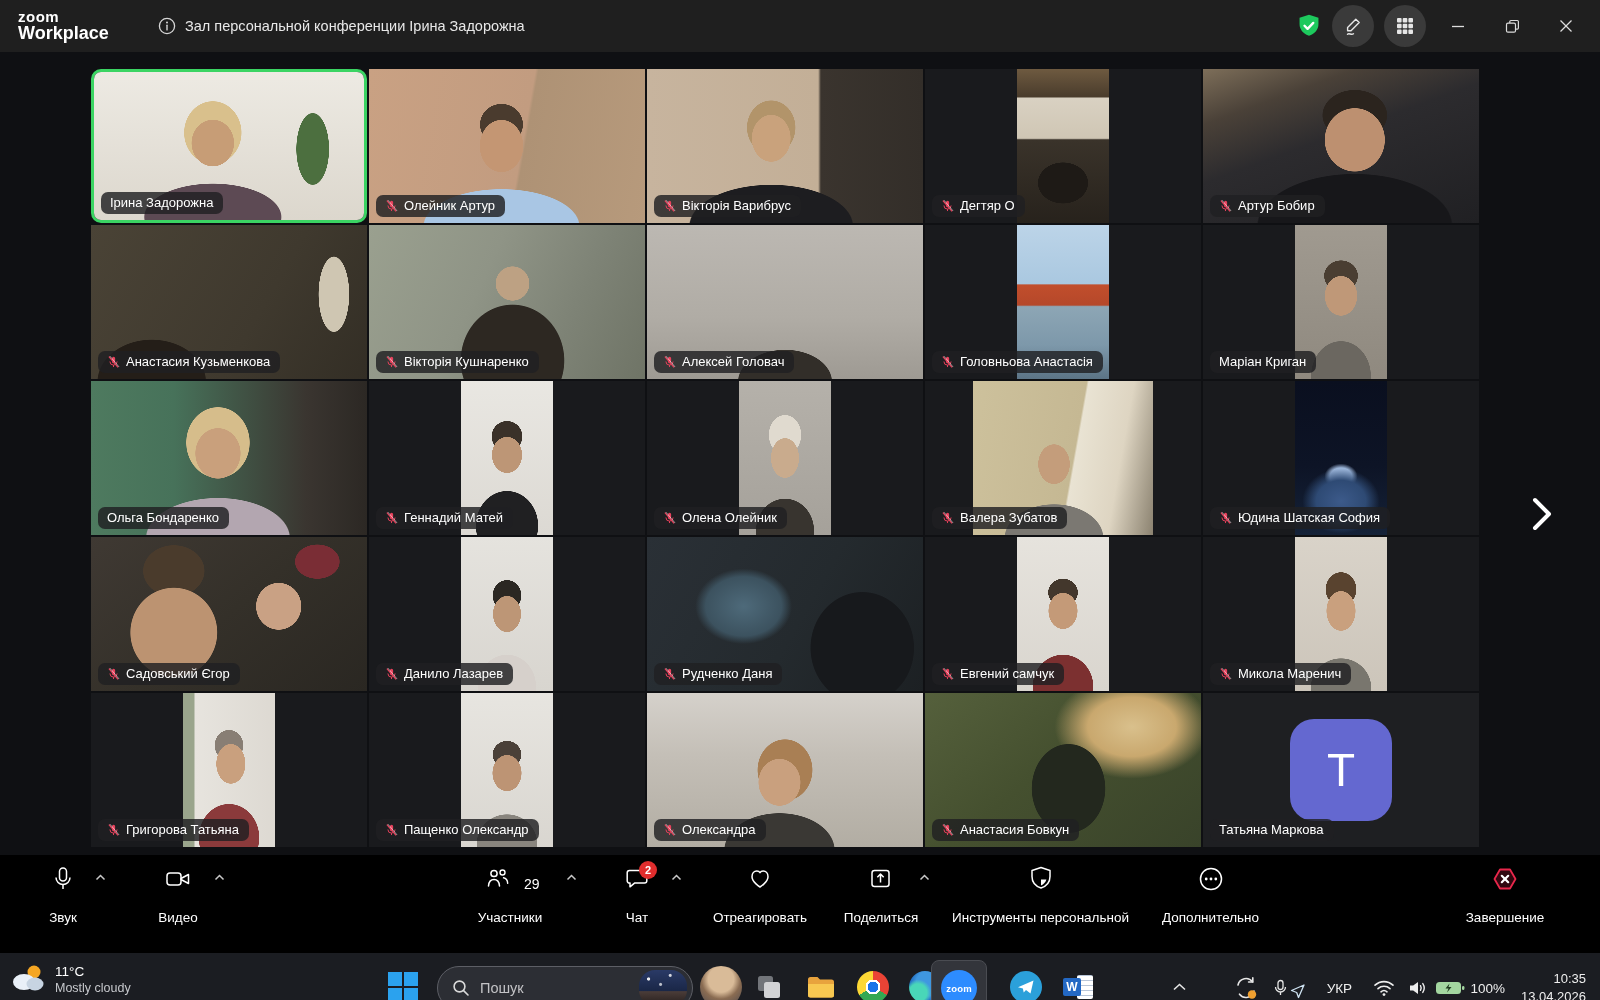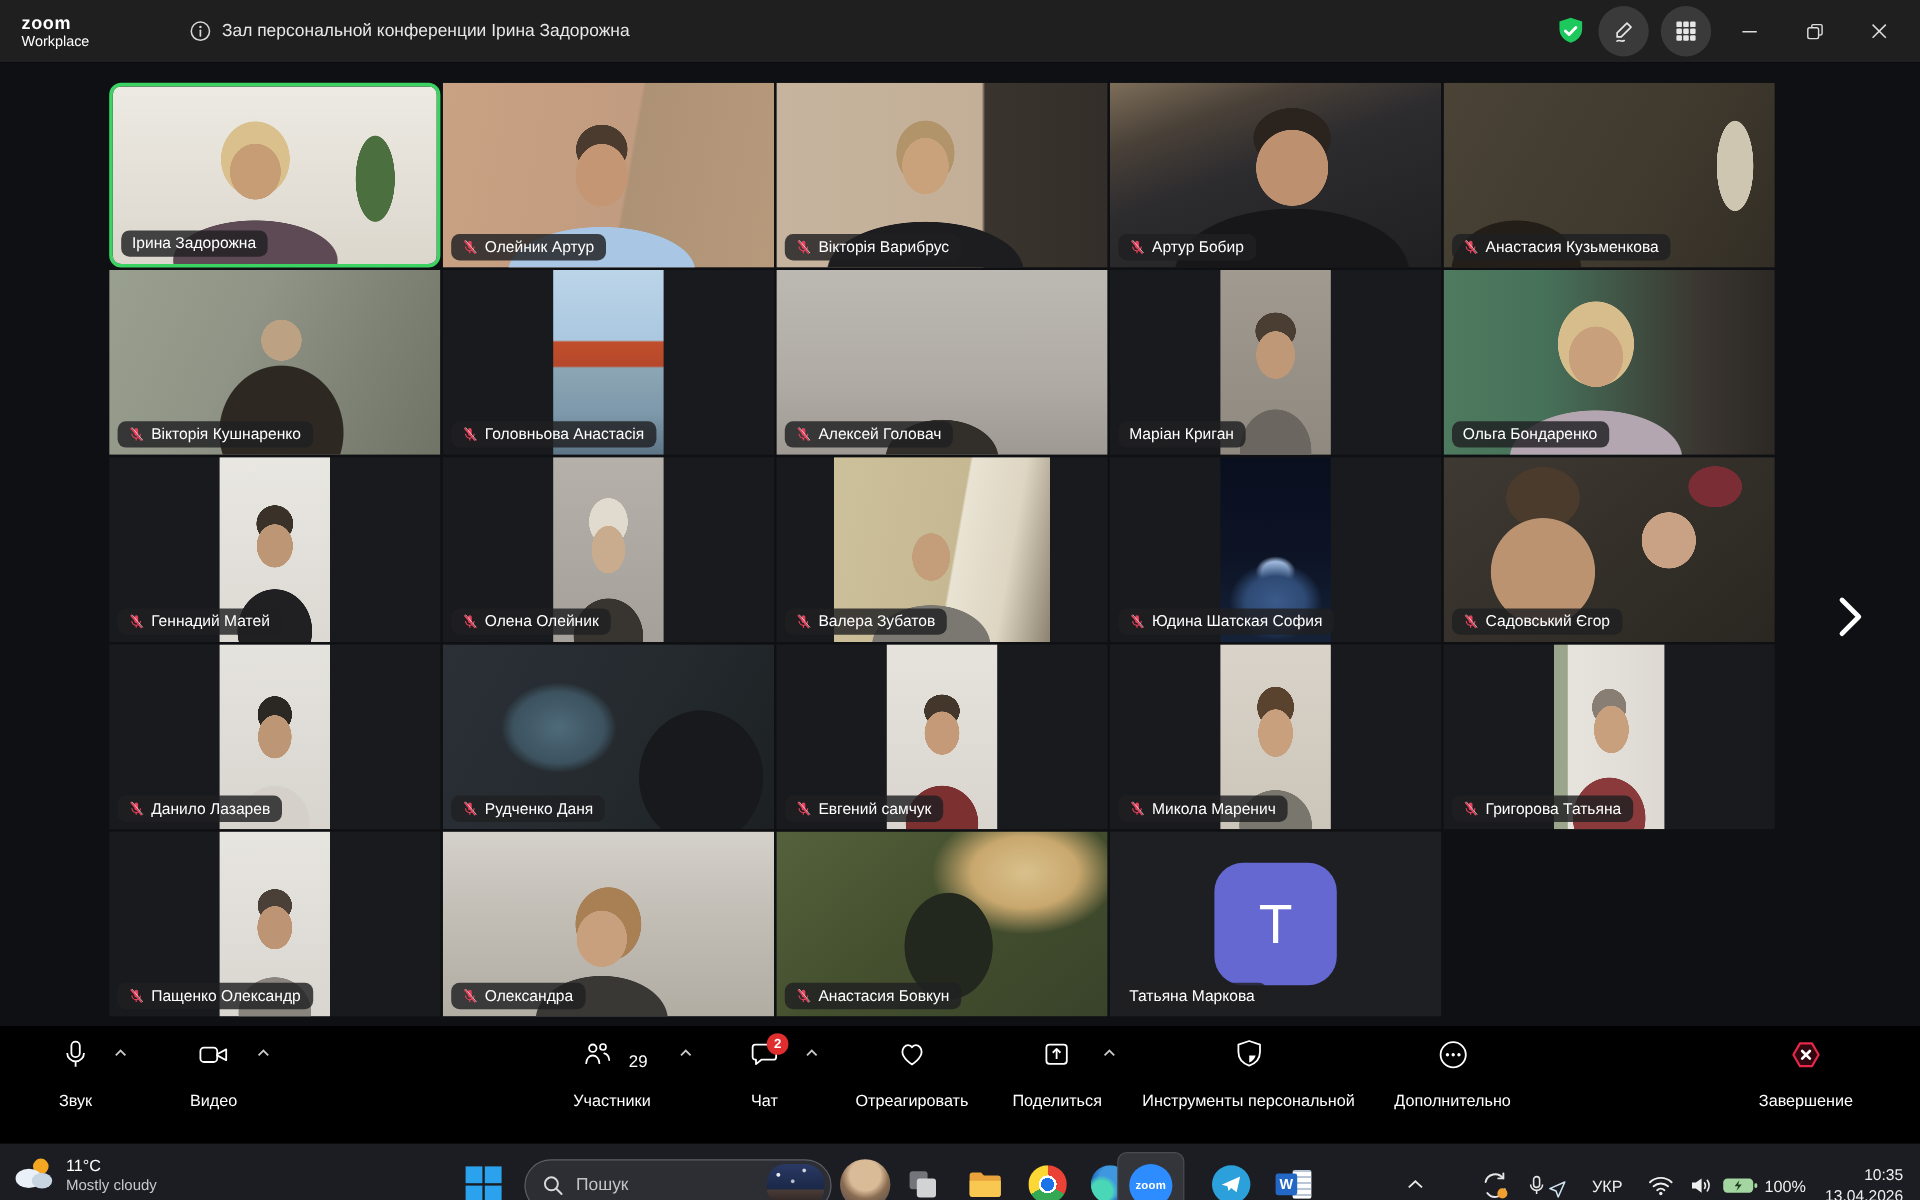--- a/index.html
+++ b/index.html
@@ -3,21 +3,21 @@
 <meta charset="utf-8">
 <style>
   * { margin:0; padding:0; box-sizing:border-box; }
   html,body { width:1600px; height:1000px; overflow:hidden; background:#000;
     font-family:"Liberation Sans","DejaVu Sans",sans-serif; }
 
   
   .titlebar { height:52px; background:#1f1f1f; display:flex; align-items:center; position:relative; }
   .zlogo { margin-left:18px; line-height:1.02; color:#fff; }
   .zlogo .l1 { font-size:15px; font-weight:700; letter-spacing:.5px; display:block; }
-  .zlogo .l2 { font-size:12px; font-weight:400; display:block; }
+  .zlogo .l2 { font-size:18px; font-weight:700; display:block; }
   .mtitle { position:absolute; left:158px; display:flex; align-items:center; gap:9px; color:#e8e8e8; font-size:14.5px; }
   .tb-right { position:absolute; right:12px; display:flex; align-items:center; gap:10px; }
   .circbtn { width:42px; height:42px; border-radius:50%; background:#3a3a3a; display:flex; align-items:center; justify-content:center; }
   .winbtn { width:44px; height:42px; display:flex; align-items:center; justify-content:center; }
 
   
   .stage { height:803px; background:#0f1013; position:relative; }
   .grid { position:absolute; left:91px; top:17px; width:1388px; display:flex; flex-wrap:wrap; gap:2px; }
   .tile { width:276px; height:154px; background:#191a1d; position:relative; overflow:hidden; }
   .tile.active { border:3px solid #3bd463; border-radius:10px; }
@@ -180,20 +180,34 @@
       <svg class="pmute" width="13" height="14" viewBox="0 0 16 16">
         <path d="M6.2 3.4a1.9 1.9 0 0 1 3.8 0v4.2a1.9 1.9 0 0 1-3.8 0z" fill="#e8415c"></path>
         <path d="M3.6 7.4a4.4 4.4 0 0 0 8.8 0" stroke="#e8415c" stroke-width="1.2" fill="none"></path>
         <line x1="8" y1="11.8" x2="8" y2="14.2" stroke="#e8415c" stroke-width="1.2"></line>
         <line x1="2.4" y1="1.4" x2="13.6" y2="14.6" stroke="#e8415c" stroke-width="1.6"></line>
         <line x1="3.6" y1=".8" x2="14.8" y2="14" stroke="#fff" stroke-width=".8" opacity=".85"></line>
       </svg>
       <span class="pname">Вікторія Варибрус</span>
     </div>
   </div>
+      <div class="tile portrait muted">
+    <div class="vbox" style="background: radial-gradient(45% 22% at 50% 74%, rgb(30, 26, 22) 0%, rgb(30, 26, 22) 60%, rgba(0, 0, 0, 0) 61%), linear-gradient(rgb(110, 90, 64) 0%, rgb(74, 60, 44) 18%, rgb(217, 209, 194) 19%, rgb(207, 198, 180) 45%, rgb(58, 51, 42) 46%, rgb(39, 34, 28) 100%);"></div>
+
+    <div class="pill">
+      <svg class="pmute" width="13" height="14" viewBox="0 0 16 16">
+        <path d="M6.2 3.4a1.9 1.9 0 0 1 3.8 0v4.2a1.9 1.9 0 0 1-3.8 0z" fill="#e8415c"></path>
+        <path d="M3.6 7.4a4.4 4.4 0 0 0 8.8 0" stroke="#e8415c" stroke-width="1.2" fill="none"></path>
+        <line x1="8" y1="11.8" x2="8" y2="14.2" stroke="#e8415c" stroke-width="1.2"></line>
+        <line x1="2.4" y1="1.4" x2="13.6" y2="14.6" stroke="#e8415c" stroke-width="1.6"></line>
+        <line x1="3.6" y1=".8" x2="14.8" y2="14" stroke="#fff" stroke-width=".8" opacity=".85"></line>
+      </svg>
+      <span class="pname">Дегтяр О</span>
+    </div>
+  </div>
       <div class="tile landscape muted">
     <div class="vbox" style="background: radial-gradient(50% 48% at 55% 102%, rgb(23, 23, 26) 0%, rgb(23, 23, 26) 70%, rgba(0, 0, 0, 0) 71%), radial-gradient(18% 34% at 55% 46%, rgb(189, 144, 112) 0%, rgb(189, 144, 112) 60%, rgba(0, 0, 0, 0) 61%), radial-gradient(20% 28% at 55% 30%, rgb(43, 36, 30) 0%, rgb(43, 36, 30) 58%, rgba(0, 0, 0, 0) 59%), linear-gradient(160deg, rgb(125, 110, 89) 0%, rgb(74, 65, 56) 22%, rgb(44, 43, 46) 45%, rgb(32, 32, 35) 100%);"></div>
 
     <div class="pill">
       <svg class="pmute" width="13" height="14" viewBox="0 0 16 16">
         <path d="M6.2 3.4a1.9 1.9 0 0 1 3.8 0v4.2a1.9 1.9 0 0 1-3.8 0z" fill="#e8415c"></path>
         <path d="M3.6 7.4a4.4 4.4 0 0 0 8.8 0" stroke="#e8415c" stroke-width="1.2" fill="none"></path>
         <line x1="8" y1="11.8" x2="8" y2="14.2" stroke="#e8415c" stroke-width="1.2"></line>
         <line x1="2.4" y1="1.4" x2="13.6" y2="14.6" stroke="#e8415c" stroke-width="1.6"></line>
         <line x1="3.6" y1=".8" x2="14.8" y2="14" stroke="#fff" stroke-width=".8" opacity=".85"></line>
@@ -222,46 +236,46 @@
       <svg class="pmute" width="13" height="14" viewBox="0 0 16 16">
         <path d="M6.2 3.4a1.9 1.9 0 0 1 3.8 0v4.2a1.9 1.9 0 0 1-3.8 0z" fill="#e8415c"></path>
         <path d="M3.6 7.4a4.4 4.4 0 0 0 8.8 0" stroke="#e8415c" stroke-width="1.2" fill="none"></path>
         <line x1="8" y1="11.8" x2="8" y2="14.2" stroke="#e8415c" stroke-width="1.2"></line>
         <line x1="2.4" y1="1.4" x2="13.6" y2="14.6" stroke="#e8415c" stroke-width="1.6"></line>
         <line x1="3.6" y1=".8" x2="14.8" y2="14" stroke="#fff" stroke-width=".8" opacity=".85"></line>
       </svg>
       <span class="pname">Вікторія Кушнаренко</span>
     </div>
   </div>
+      <div class="tile landscape muted">
+    <div class="vbox" style="background: radial-gradient(26% 32% at 50% 102%, rgb(50, 46, 41) 0%, rgb(50, 46, 41) 65%, rgba(0, 0, 0, 0) 66%), linear-gradient(rgb(188, 184, 178) 0%, rgb(176, 172, 165) 60%, rgb(158, 154, 147) 100%);"></div>
+
+    <div class="pill">
+      <svg class="pmute" width="13" height="14" viewBox="0 0 16 16">
+        <path d="M6.2 3.4a1.9 1.9 0 0 1 3.8 0v4.2a1.9 1.9 0 0 1-3.8 0z" fill="#e8415c"></path>
+        <path d="M3.6 7.4a4.4 4.4 0 0 0 8.8 0" stroke="#e8415c" stroke-width="1.2" fill="none"></path>
+        <line x1="8" y1="11.8" x2="8" y2="14.2" stroke="#e8415c" stroke-width="1.2"></line>
+        <line x1="2.4" y1="1.4" x2="13.6" y2="14.6" stroke="#e8415c" stroke-width="1.6"></line>
+        <line x1="3.6" y1=".8" x2="14.8" y2="14" stroke="#fff" stroke-width=".8" opacity=".85"></line>
+      </svg>
+      <span class="pname">Алексей Головач</span>
+    </div>
+  </div>
       <div class="tile portrait muted">
     <div class="vbox" style="background: linear-gradient(rgb(188, 212, 232) 0%, rgb(170, 200, 224) 38%, rgb(193, 78, 44) 39%, rgb(181, 72, 42) 52%, rgb(141, 166, 181) 53%, rgb(125, 152, 170) 78%, rgb(92, 116, 134) 100%);"></div>
 
     <div class="pill">
       <svg class="pmute" width="13" height="14" viewBox="0 0 16 16">
         <path d="M6.2 3.4a1.9 1.9 0 0 1 3.8 0v4.2a1.9 1.9 0 0 1-3.8 0z" fill="#e8415c"></path>
         <path d="M3.6 7.4a4.4 4.4 0 0 0 8.8 0" stroke="#e8415c" stroke-width="1.2" fill="none"></path>
         <line x1="8" y1="11.8" x2="8" y2="14.2" stroke="#e8415c" stroke-width="1.2"></line>
         <line x1="2.4" y1="1.4" x2="13.6" y2="14.6" stroke="#e8415c" stroke-width="1.6"></line>
         <line x1="3.6" y1=".8" x2="14.8" y2="14" stroke="#fff" stroke-width=".8" opacity=".85"></line>
       </svg>
       <span class="pname">Головньова Анастасія</span>
-    </div>
-  </div>
-      <div class="tile landscape muted">
-    <div class="vbox" style="background: radial-gradient(26% 32% at 50% 102%, rgb(50, 46, 41) 0%, rgb(50, 46, 41) 65%, rgba(0, 0, 0, 0) 66%), linear-gradient(rgb(188, 184, 178) 0%, rgb(176, 172, 165) 60%, rgb(158, 154, 147) 100%);"></div>
-
-    <div class="pill">
-      <svg class="pmute" width="13" height="14" viewBox="0 0 16 16">
-        <path d="M6.2 3.4a1.9 1.9 0 0 1 3.8 0v4.2a1.9 1.9 0 0 1-3.8 0z" fill="#e8415c"></path>
-        <path d="M3.6 7.4a4.4 4.4 0 0 0 8.8 0" stroke="#e8415c" stroke-width="1.2" fill="none"></path>
-        <line x1="8" y1="11.8" x2="8" y2="14.2" stroke="#e8415c" stroke-width="1.2"></line>
-        <line x1="2.4" y1="1.4" x2="13.6" y2="14.6" stroke="#e8415c" stroke-width="1.6"></line>
-        <line x1="3.6" y1=".8" x2="14.8" y2="14" stroke="#fff" stroke-width=".8" opacity=".85"></line>
-      </svg>
-      <span class="pname">Алексей Головач</span>
     </div>
   </div>
       <div class="tile portrait">
     <div class="vbox" style="background: radial-gradient(46% 32% at 50% 98%, rgb(107, 103, 96) 0%, rgb(107, 103, 96) 70%, rgba(0, 0, 0, 0) 71%), radial-gradient(30% 22% at 50% 46%, rgb(191, 152, 120) 0%, rgb(191, 152, 120) 58%, rgba(0, 0, 0, 0) 59%), radial-gradient(33% 18% at 50% 33%, rgb(74, 62, 50) 0%, rgb(74, 62, 50) 55%, rgba(0, 0, 0, 0) 56%), linear-gradient(rgb(160, 154, 144) 0%, rgb(143, 137, 127) 100%);"></div>
 
     <div class="pill">
 
       <span class="pname">Маріан Криган</span>
     </div>
   </div>

